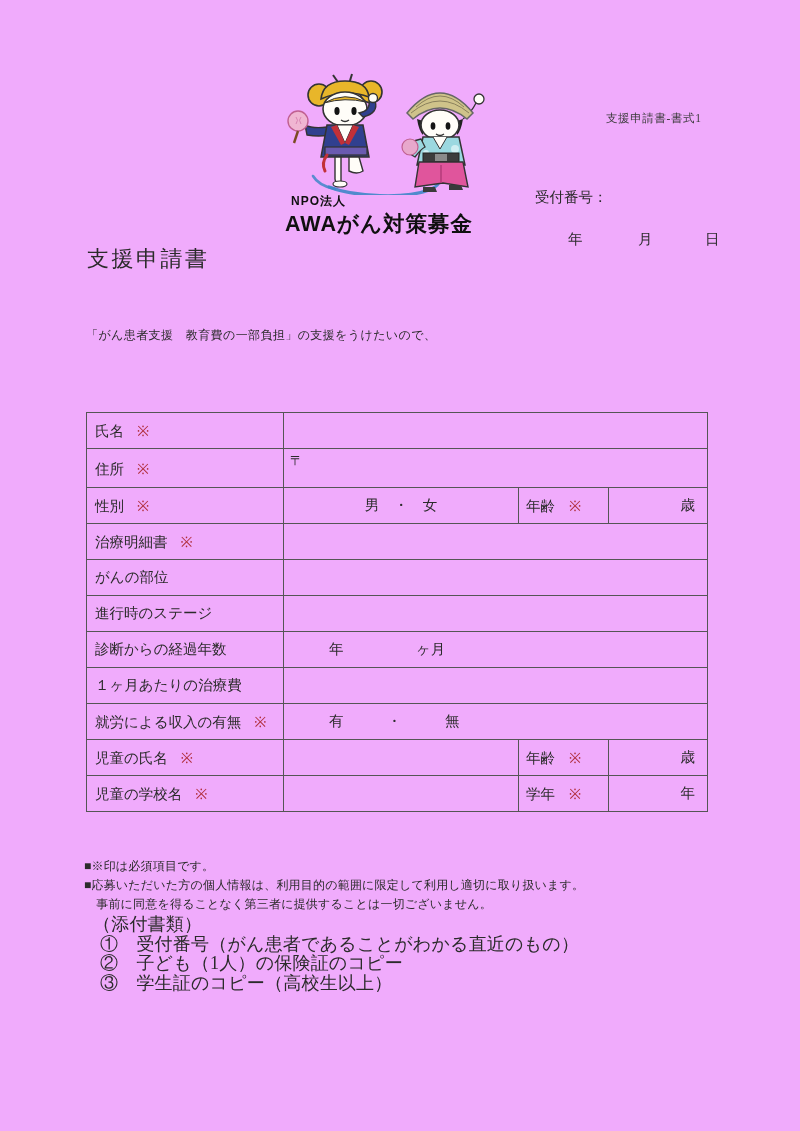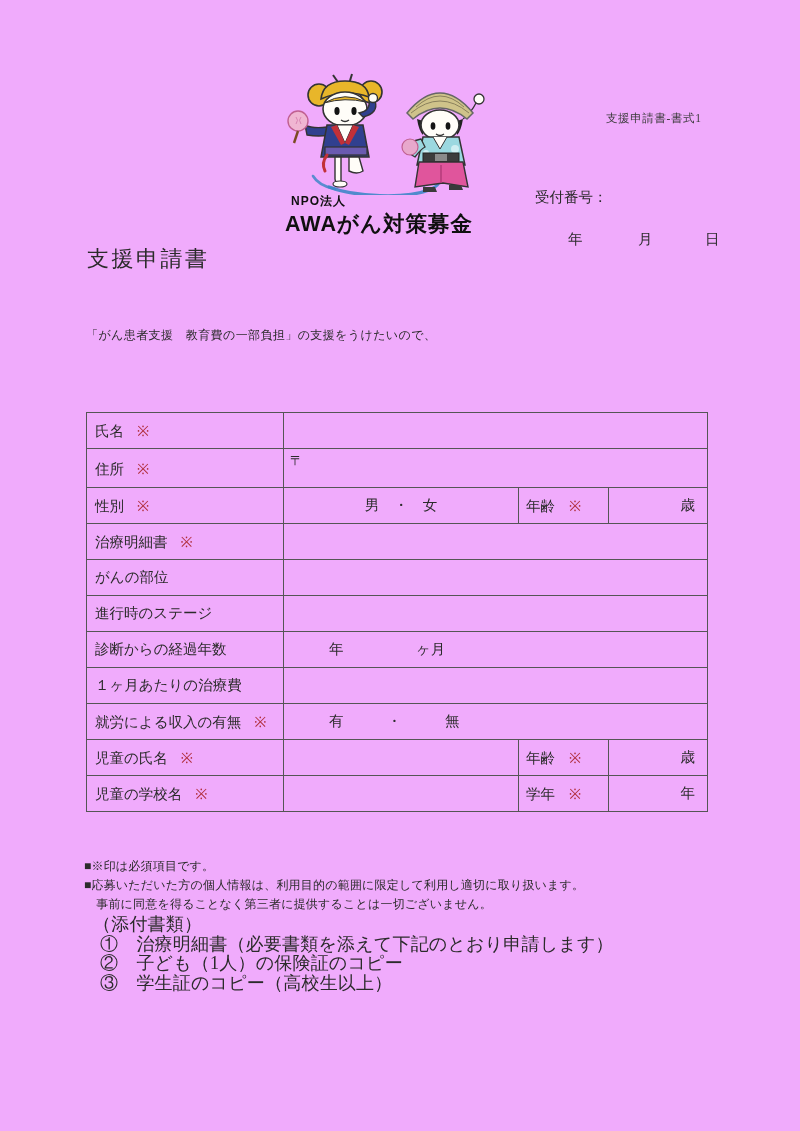--- a/index.html
+++ b/index.html
@@ -182,18 +182,18 @@
   </table>
 
   <div class="notes">
     <div>■※印は必須項目です。</div>
     <div>■応募いただいた方の個人情報は、利用目的の範囲に限定して利用し適切に取り扱います。</div>
     <div>　事前に同意を得ることなく第三者に提供することは一切ございません。</div>
   </div>
 
   <div class="attachments">
     <div>（添付書類）</div>
-    <div class="att-item">①　治療明細書（必要書類を添えて下記のとおり申請します）</div>
+    <div class="att-item">①　受付番号（がん患者であることがわかる直近のもの）</div>
     <div class="att-item">②　子ども（1人）の保険証のコピー</div>
     <div class="att-item">③　学生証のコピー（高校生以上）</div>
   </div>
 
 </div>
 
 </body></html>

